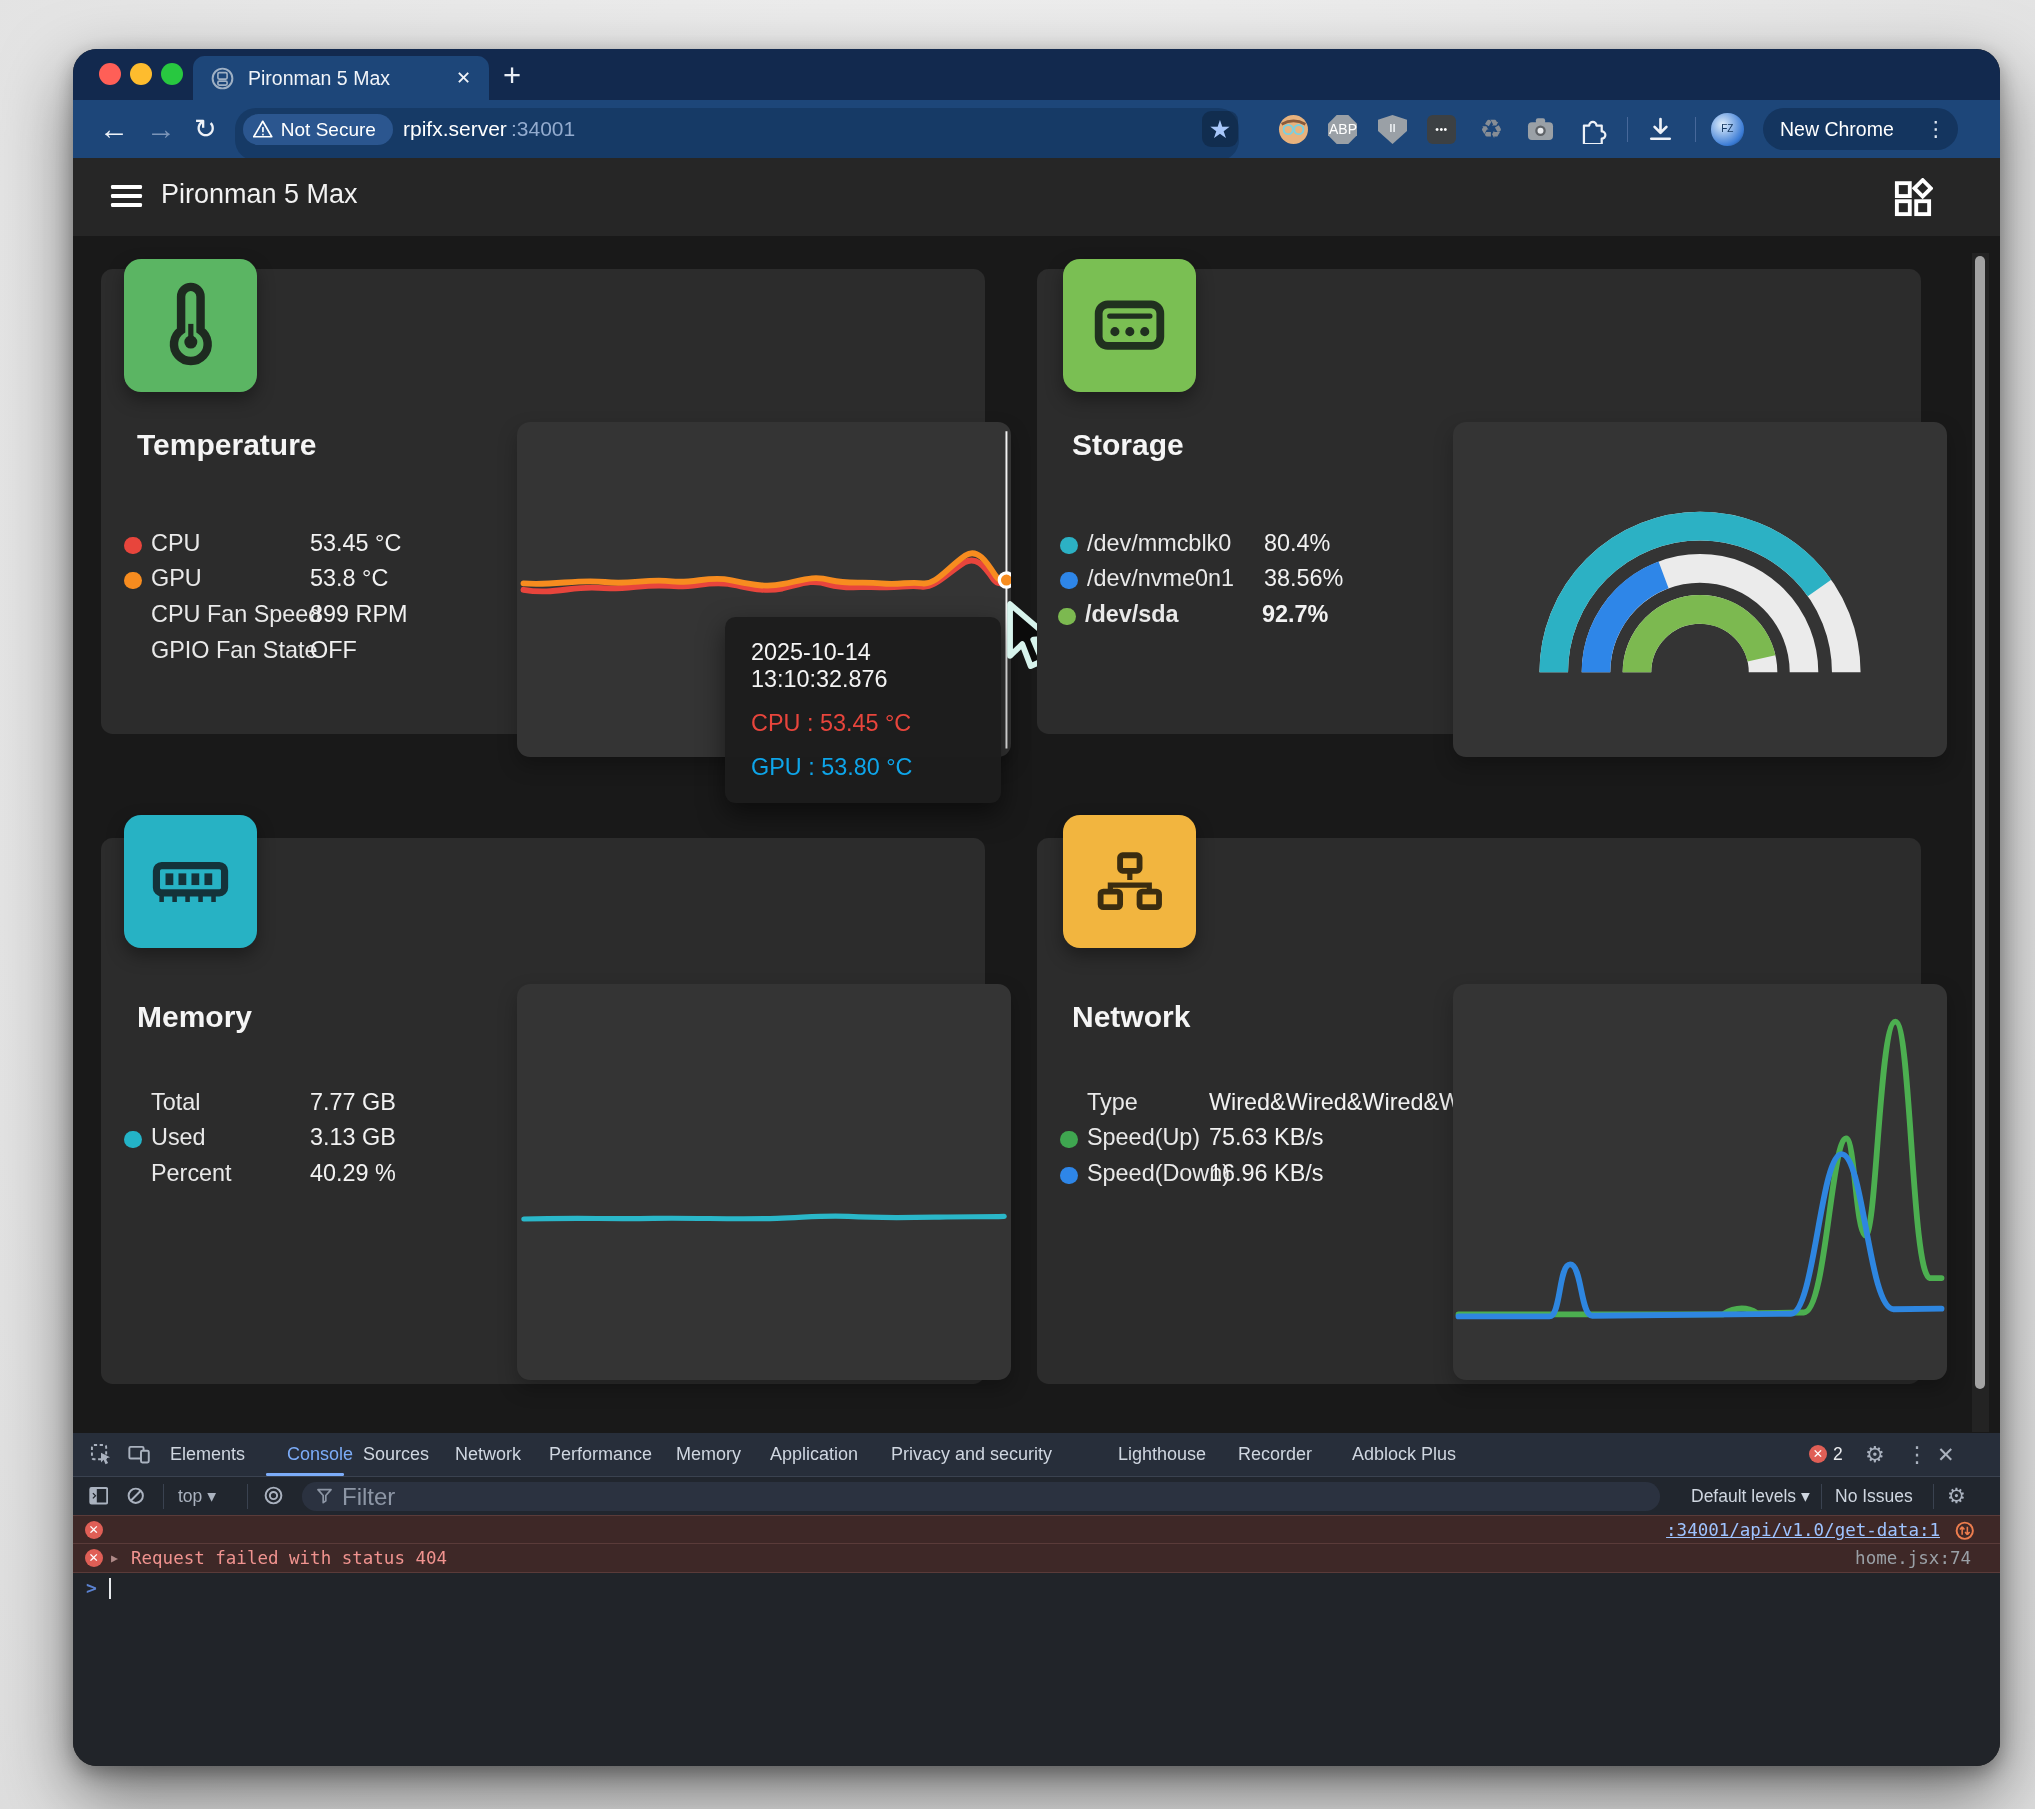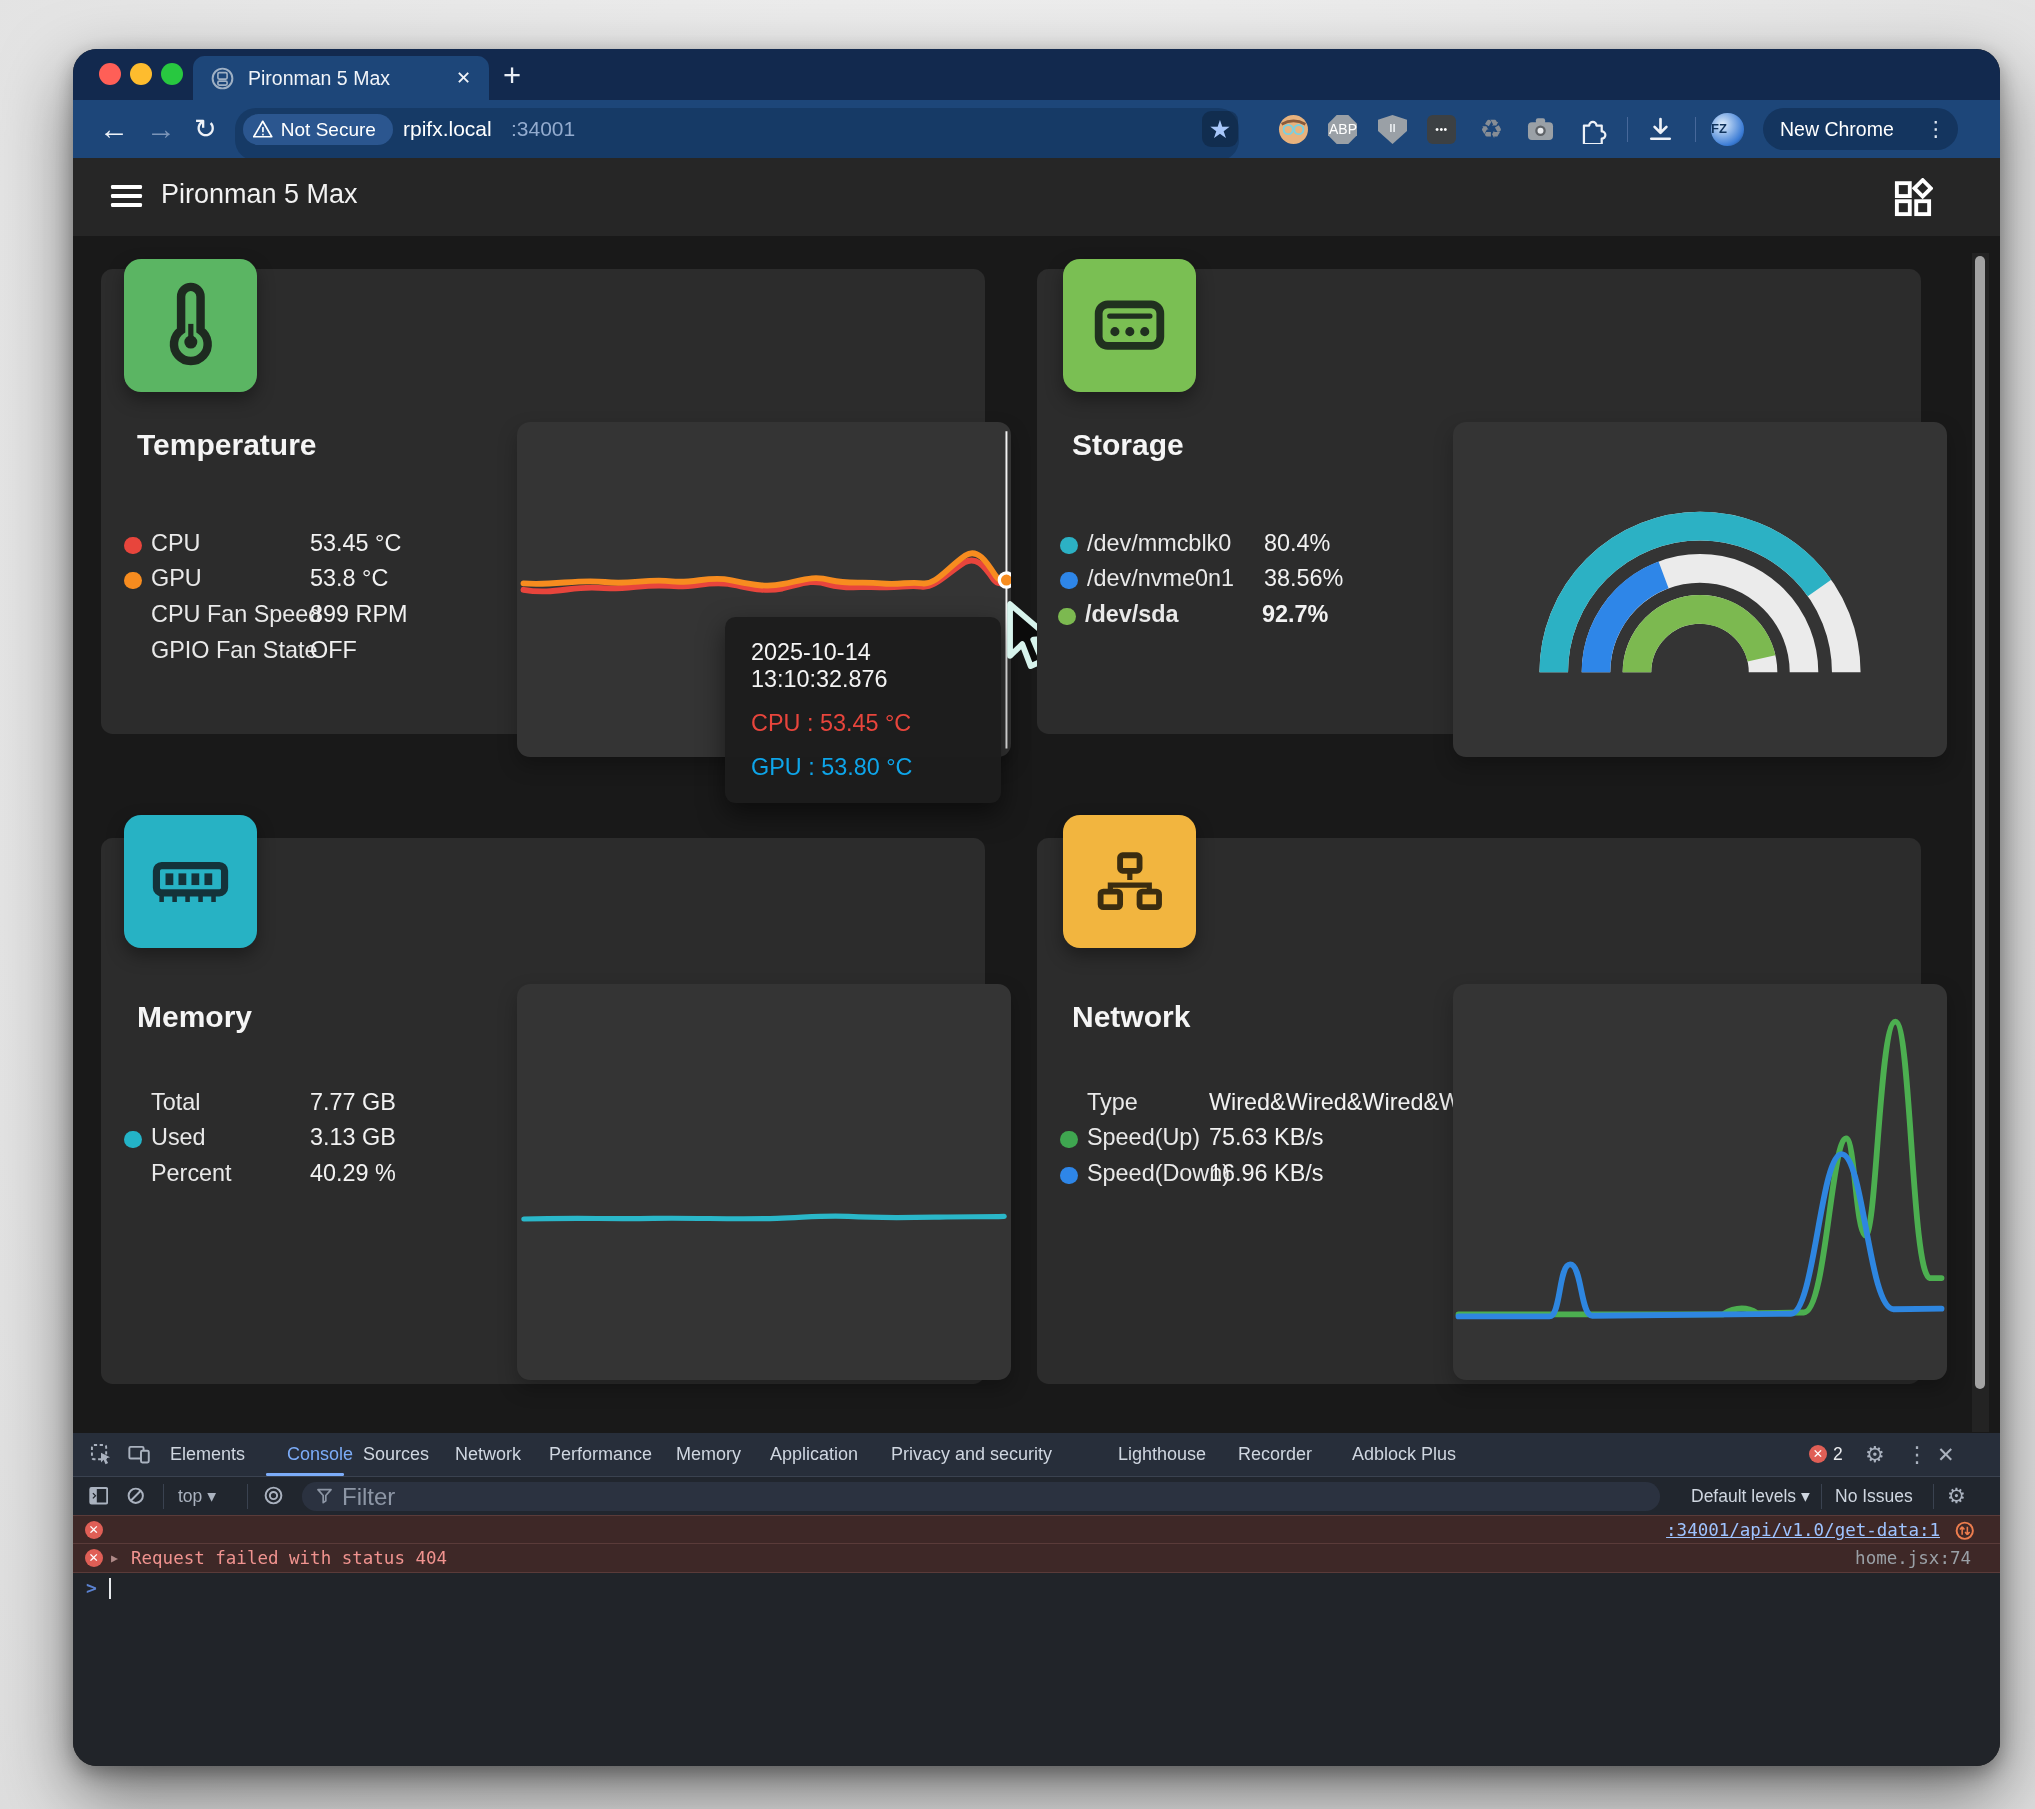--- a/index.html
+++ b/index.html
@@ -84,21 +84,21 @@
 
       <div class="abs" id="addrpill">
         <div class="abs" id="chip-notsecure">
           <svg class="abs" style="left:10.4px;top:6.5px;" width="19.5" height="18" viewBox="0 0 30 28">
             <path d="M15 2 L29 26 L1 26 Z" fill="none" stroke="#fff" stroke-width="2.6" stroke-linejoin="round"></path>
             <rect x="14" y="11" width="2.6" height="8" fill="#fff"></rect>
               <rect x="14" y="21.4" width="2.6" height="2.6" fill="#fff"></rect>
           </svg>
           <span>Not Secure</span>
         </div>
-        <span class="abs url" style="left:168px;color:#ffffff;">rpifx.local</span>
+        <span class="abs url" style="left:168px;color:#ffffff;">rpifx.server</span>
         <span class="abs url" style="left:276px;color:#93abce;">:34001</span>
       </div>
 
       <div class="abs" style="left:1129px;top:11px;width:36px;height:36px;background:rgba(0,0,0,.22);border-radius:9px;">
         <div style="color:#a8c7fa;font-size:25px;line-height:36px;text-align:center;">★</div>
       </div>
 
       <div class="abs extico" style="left:1206px;border-radius:50%;background:#e8b27d;">
         <svg width="29" height="29" viewBox="0 0 44 44">
             <circle cx="14" cy="22" r="7" fill="none" stroke="#7ad0e0" stroke-width="3"></circle>
@@ -131,21 +131,21 @@
       </div>
       <div class="abs vsep" style="left:1554px;top:17px;height:25px;background:#47689a;"></div>
       <div class="abs extico" style="left:1573px;">
         <svg width="29" height="29" viewBox="0 0 44 44">
             <path d="M22 6 v20 M13 18 l9 9 9-9" fill="none" stroke="#eef2f8" stroke-width="4" stroke-linecap="round" stroke-linejoin="round"></path>
             <path d="M8 36 h28" stroke="#eef2f8" stroke-width="4" stroke-linecap="round"></path>
           </svg>
       </div>
       <div class="abs vsep" style="left:1622px;top:17px;height:25px;background:#47689a;"></div>
       <div class="abs" style="left:1638px;top:13px;width:32.5px;height:32.5px;border-radius:50%;background:radial-gradient(circle at 35% 35%, #dfeefc, #3a7bd5 70%, #16365e);">
-        <div style="color:#10335c;font-size:13px;font-weight:bold;line-height:32.5px;">FZ</div>
+        <div style="color:#10335c;font-size:10px;font-weight:normal;text-align:center;line-height:32.5px;">FZ</div>
       </div>
 
       <div class="abs pill-btn" style="left:1690px;top:8.4px;width:195px;height:42px;">
         <span style="position:absolute;left:17px;line-height:42px;">New Chrome available</span>
         <span style="position:absolute;right:11.7px;line-height:42px;font-size:21px;color:#dfe7f2;">⋮</span>
       </div>
     </div>
 
     <div class="abs" id="pageheader">
       <div class="abs" style="left:38px;top:25px;width:31px;height:26px;">

